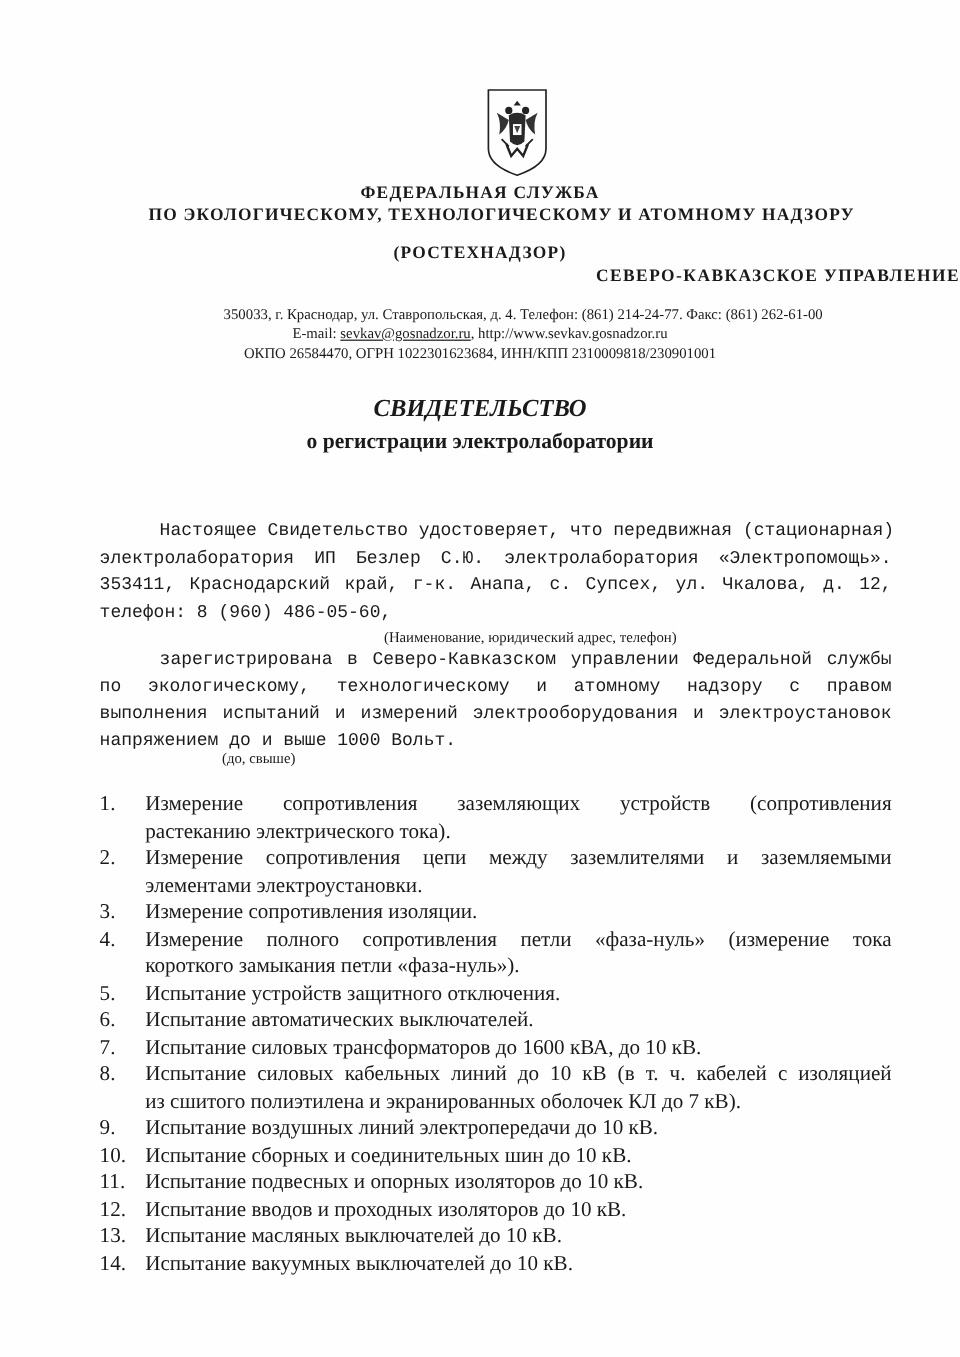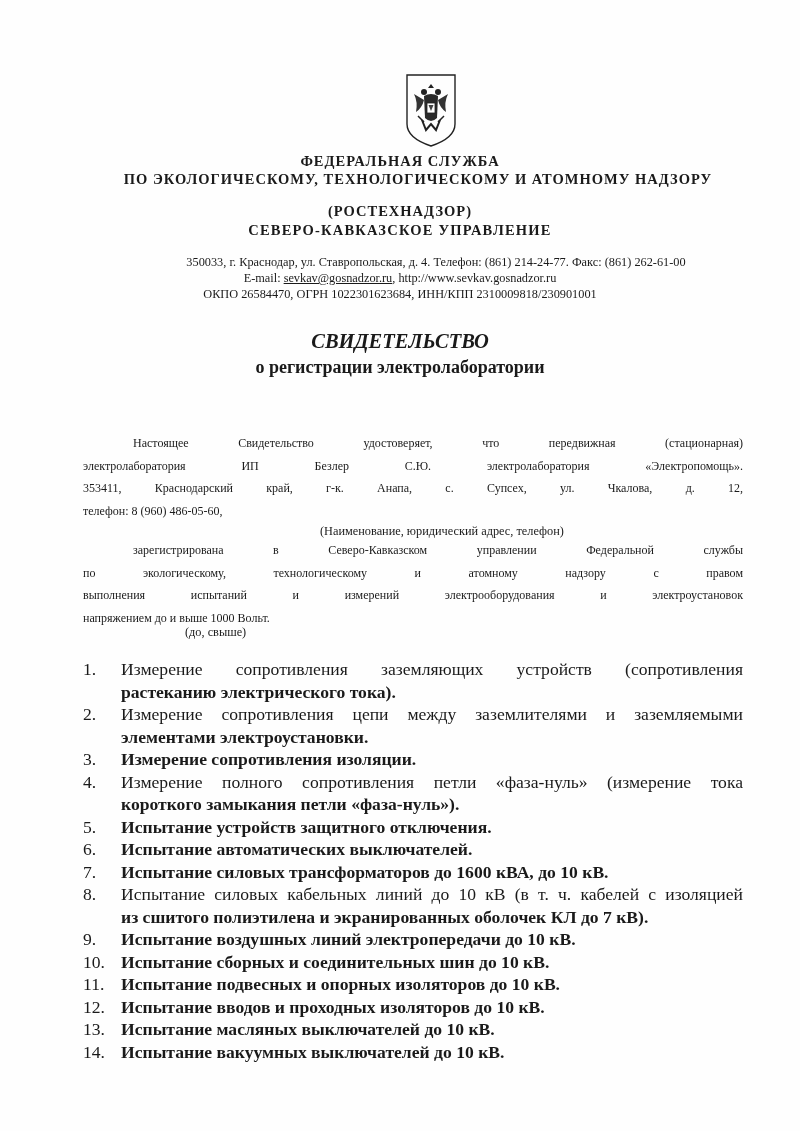--- a/index.html
+++ b/index.html
@@ -7,53 +7,53 @@
   .page { position: absolute; left: 0; top: 0; width: 800px; height: 1131px; background: #fefefe; padding-left: 48px; }
   .edge { position: absolute; right: 2px; top: 0; width: 2px; height: 1131px; background: #ececec; }
 
   .emblem { position: absolute; left: 404px; top: 72px; width: 54px; height: 76px; }
 
   .hdr { position: absolute; left: 0; width: 800px; text-align: center;
          font-family: "Liberation Serif", serif; font-weight: bold; letter-spacing: 1px; font-size: 14.5px; line-height: 18px; }
   .hdr1 { top: 152px; }
   .hdr2 { top: 170px; left: 18px; }
   .hdr3 { top: 192px; margin-top: 10px; }
-  .hdr4 { top: 221px; font-size: 14.5px; letter-spacing: 1.2px; }
+  .hdr4 { top: 221px; font-size: 14.5px; letter-spacing: 1.2px; text-align: right; }
 
   .addr { position: absolute; left: 0; width: 800px; text-align: center;
           font-family: "Liberation Serif", serif; font-size: 12.3px; line-height: 16px; }
   .addr1 { top: 254px; left: 36px; }
   .addr2 { top: 270px; left: 0px; }
   .addr3 { top: 286px; left: 0px; }
   .u { text-decoration: underline; }
 
   .title { position: absolute; left: 0; width: 800px; text-align: center;
            font-family: "Liberation Serif", serif; font-weight: bold; }
   .t1 { top: 330px; font-size: 20.5px; font-style: italic; }
   .t2 { top: 357px; font-size: 18px; }
   .t3 { top: 397px; font-size: 17.5px; }
 
   .body { position: absolute; left: 83px; width: 660px;
-          font-family: Liberation Serif, serif; font-size: 12px; line-height: 22.5px; }
+          font-family: Liberation Mono, monospace; font-size: 15px; line-height: 22.5px; }
   .para1 { top: 432px; text-align: justify; text-align-last: left; }
   .para1 .ind, .para2 .ind { display: inline-block; width: 50px; }
   .line { display: block; text-align: justify; text-align-last: justify; white-space: nowrap; }
   .line.last { text-align-last: left; }
   .caption1 { position: absolute; top: 524px; left: 320px; font-family: "Liberation Serif", serif; font-size: 12.3px; }
   .para2 { top: 539px; }
   .caption2 { position: absolute; top: 625px; left: 185px; font-family: "Liberation Serif", serif; font-size: 12.3px; }
   .listhead { position: absolute; top: 640px; left: 0; width: 800px; text-align: center;
               font-family: "Liberation Serif", serif; font-weight: bold; font-size: 15.5px; }
 
   .list { position: absolute; top: 658px; left: 83px; width: 660px; margin: 0; padding: 0; list-style: none;
           font-family: "Liberation Serif", serif; font-size: 17.6px; line-height: 22.5px; }
   .list li { position: relative; padding-left: 38px; }
   .list li .num { position: absolute; left: 0; top: 0; }
   .list li .wrapline { display: block; text-align: justify; text-align-last: justify; }
-  .list li .endline { display: block; font-weight: bold; }
+  .list li .endline { display: block; }
 </style>
 </head>
 <body>
 
 <div class="page">
   <div class="edge"></div>
 
   <svg class="emblem" viewBox="0 0 54 76">
     <path d="M3 3 H51 V52 Q51 66 27 74 Q3 66 3 52 Z" fill="none" stroke="#222" stroke-width="1.4"></path>
     <path d="M27 12 L24 16 L30 16 Z" fill="#222"></path>

